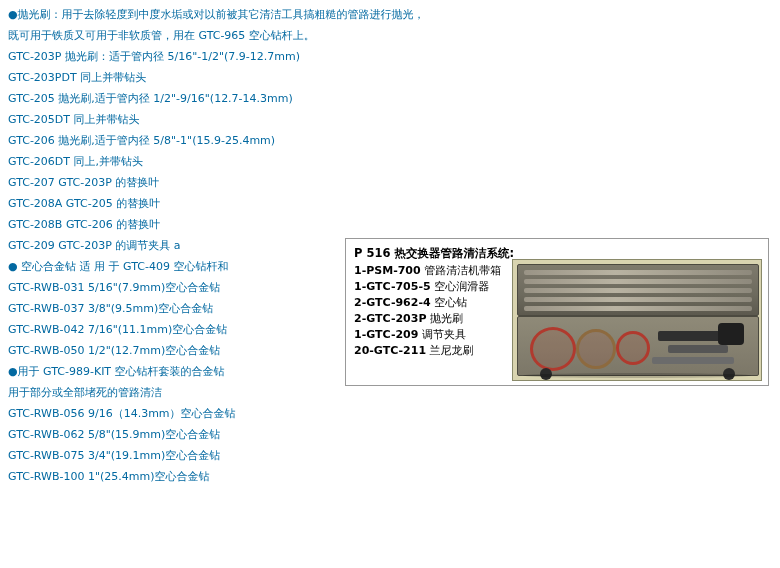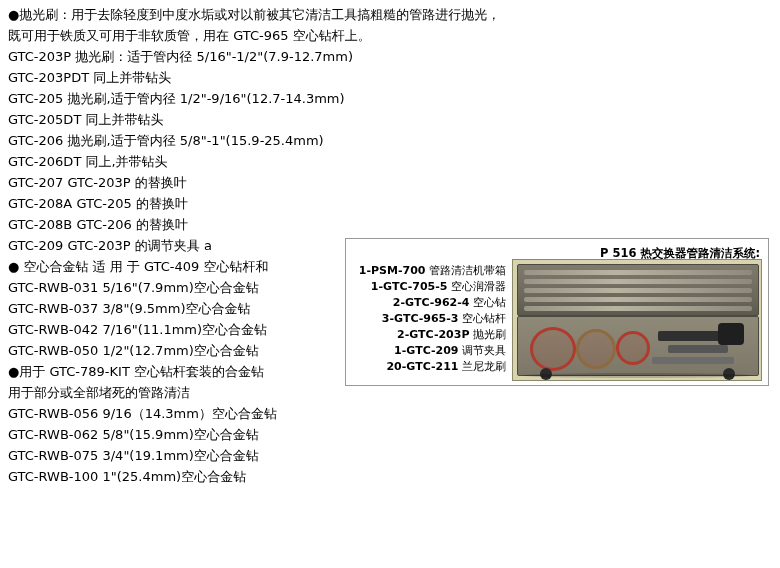--- a/index.html
+++ b/index.html
@@ -20,44 +20,43 @@
     width: 780px;
     height: 568px;
   }
   .text-col {
     position: absolute;
     left: 8px;
     top: 6px;
     width: 520px;
   }
   .line {
-    font-size: 13px;
+    font-size: 11px;
     line-height: 18px;
     white-space: nowrap;
-    color: #000000;
+    color: #0369a1;
     margin: 0;
     padding: 0;
     height: 21px;
   }
   .para-two {
     font-size: 12.5px;
     line-height: 21px;
     color: #000;
     width: 760px;
   }
   .panel {
     position: absolute;
     left: 345px;
     top: 238px;
     width: 424px;
     height: 148px;
     border: 1px solid #999999;
     background: #ffffff;
     box-sizing: border-box;
-    text-align: right;
   }
   .panel-inner {
     position: relative;
     width: 100%;
     height: 100%;
     padding: 6px 8px;
     box-sizing: border-box;
   }
   .panel-title {
     font-size: 11.5px;
@@ -180,21 +179,21 @@
     <div class="line">GTC-206DT 同上,并带钻头</div>
     <div class="line">GTC-207 GTC-203P 的替换叶</div>
     <div class="line">GTC-208A GTC-205 的替换叶</div>
     <div class="line">GTC-208B GTC-206 的替换叶</div>
     <div class="line">GTC-209 GTC-203P 的调节夹具 a</div>
     <div class="line">● 空心合金钻  适 用 于  GTC-409  空心钻杆和</div>
     <div class="line">GTC-RWB-031 5/16"(7.9mm)空心合金钻</div>
     <div class="line">GTC-RWB-037 3/8"(9.5mm)空心合金钻</div>
     <div class="line">GTC-RWB-042 7/16"(11.1mm)空心合金钻</div>
     <div class="line">GTC-RWB-050 1/2"(12.7mm)空心合金钻</div>
-    <div class="line">●用于 GTC-789-KIT 空心钻杆套装的合金钻</div>
+    <div class="line">●用于 GTC-989-KIT 空心钻杆套装的合金钻</div>
     <div class="line">用于部分或全部堵死的管路清洁</div>
     <div class="line">GTC-RWB-056 9/16（14.3mm）空心合金钻</div>
     <div class="line">GTC-RWB-062 5/8"(15.9mm)空心合金钻</div>
     <div class="line">GTC-RWB-075 3/4"(19.1mm)空心合金钻</div>
     <div class="line">GTC-RWB-100 1"(25.4mm)空心合金钻</div>
   </div>
 
   <div class="panel">
     <div class="panel-inner">
       <div class="panel-title">P 516 热交换器管路清洁系统:</div>
@@ -203,24 +202,20 @@
           <span class="code">1-PSM-700</span>
           <span class="desc">管路清洁机带箱</span>
         </div>
         <div class="panel-item">
           <span class="code">1-GTC-705-5</span>
           <span class="desc">空心润滑器</span>
         </div>
         <div class="panel-item">
           <span class="code">2-GTC-962-4</span>
           <span class="desc">空心钻</span>
-        </div>
-        <div class="panel-item">
-          <span class="code">3-GTC-965-3</span>
-          <span class="desc">空心钻杆</span>
         </div>
         <div class="panel-item">
           <span class="code">2-GTC-203P</span>
           <span class="desc">抛光刷</span>
         </div>
         <div class="panel-item">
           <span class="code">1-GTC-209</span>
           <span class="desc">调节夹具</span>
         </div>
         <div class="panel-item">

